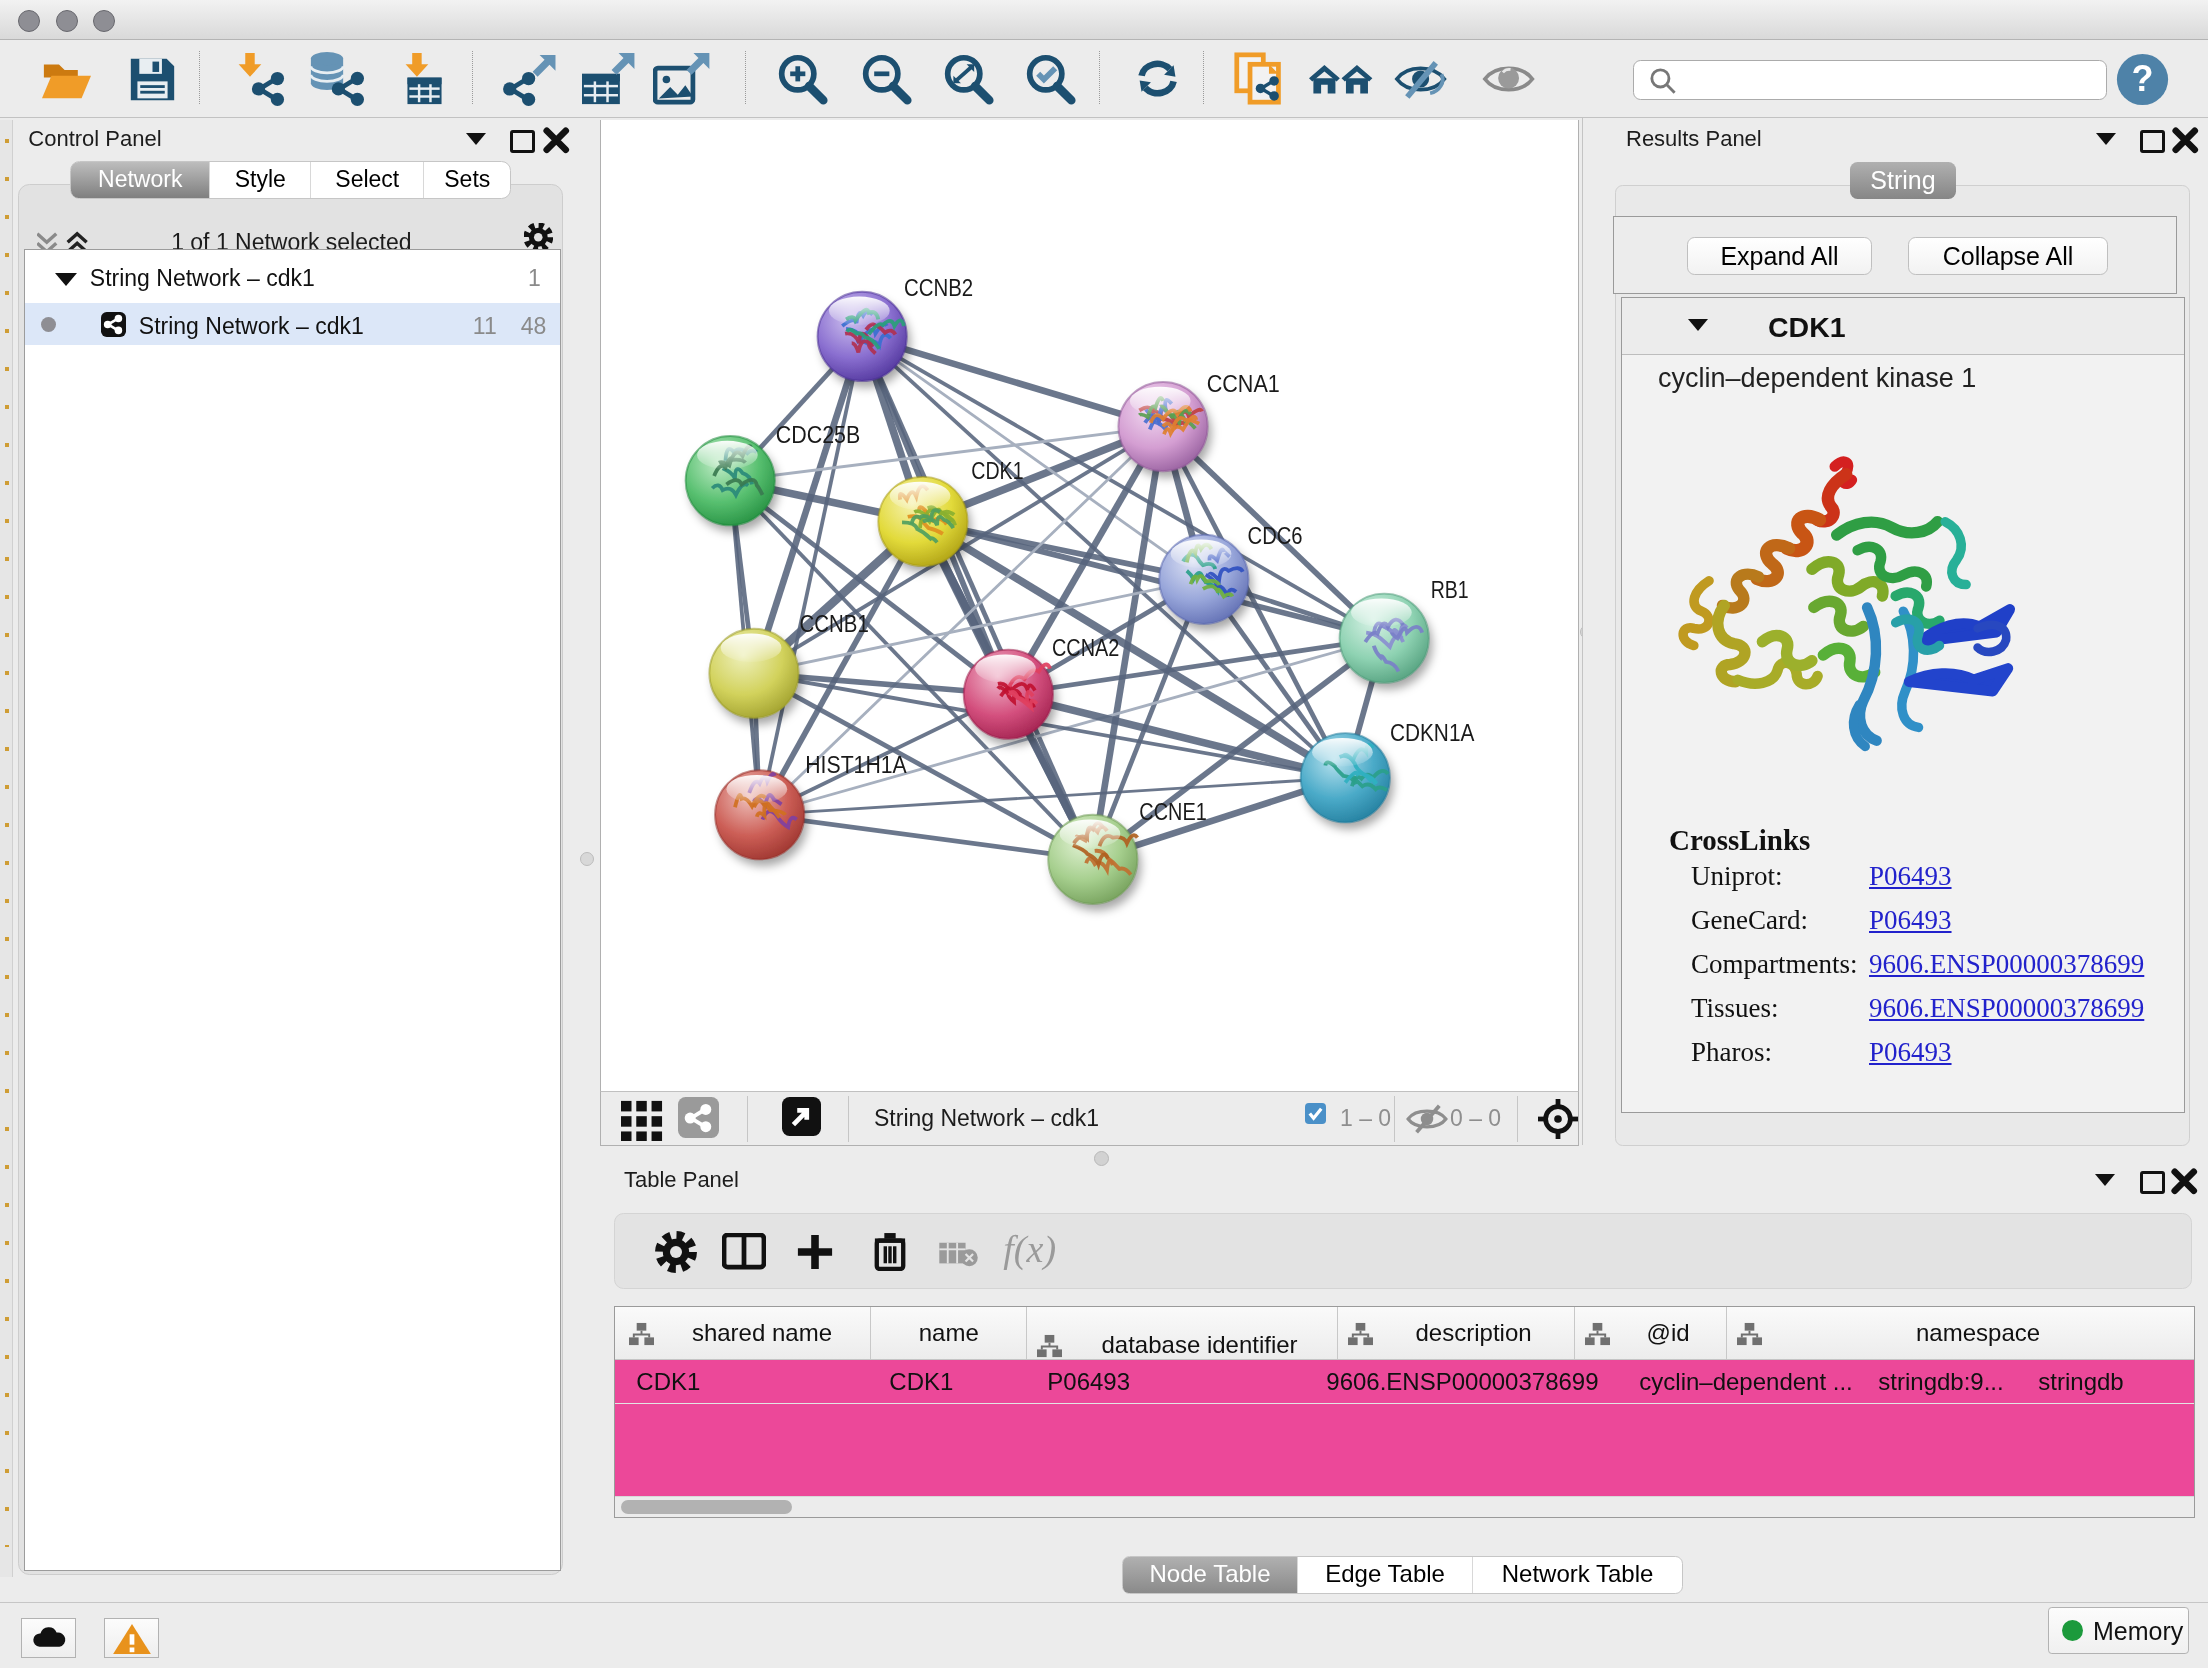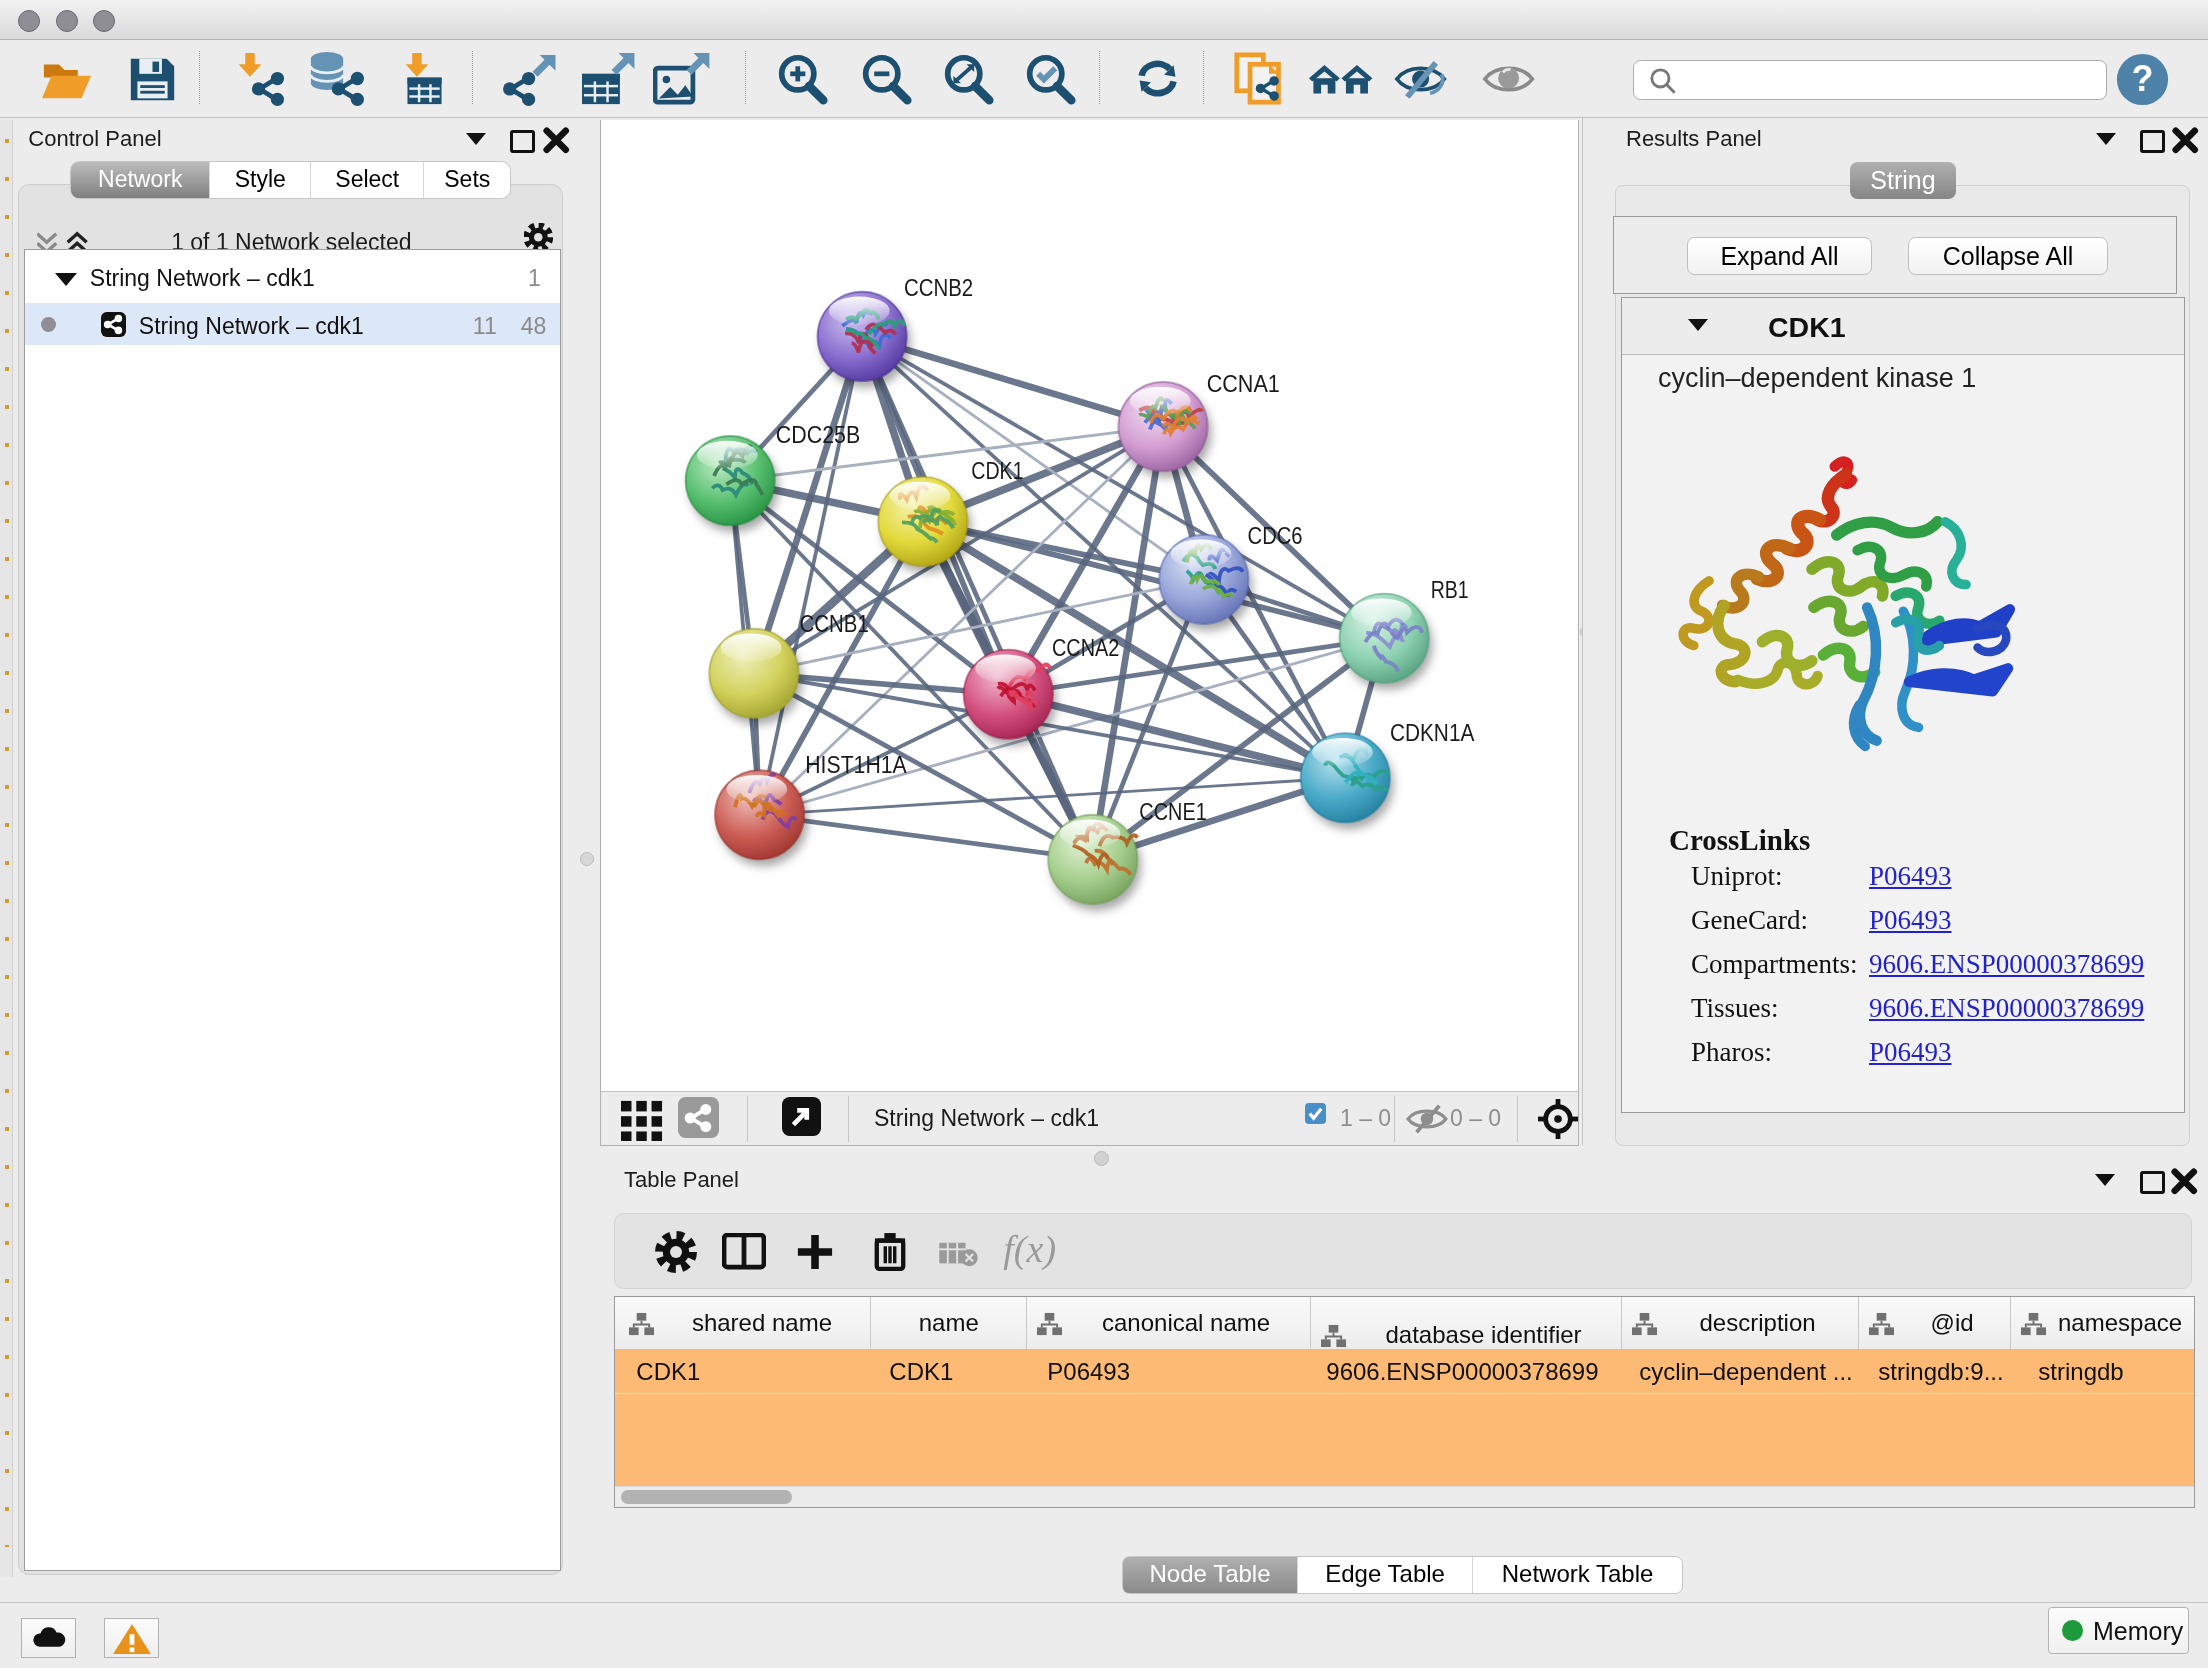--- a/index.html
+++ b/index.html
@@ -657,50 +657,37 @@
           <line x1="0" y1="11" x2="28" y2="11"></line>
           <line x1="9" y1="4" x2="9" y2="26"></line>
           <line x1="19" y1="4" x2="19" y2="26"></line>
         </g>
         <circle cx="32" cy="20" r="9" fill="#9a9a9a"></circle>
         <path d="M28 16 l8 8 M36 16 l-8 8" stroke="#e3e3e3" stroke-width="2.4"></path>
       </svg>
     <div class="abs" style="left:388px;top:13.3px;font-size:38px;font-family:'Liberation Serif',serif;font-style:italic;color:#9a9a9a">f(x)</div>
   </div>
 
-  <div class="abs" style="left:14.3px;top:139px;width:1581px;height:212px;border:1.9px solid #9a9a9a;background:#fdba74">
+  <div class="abs" style="left:14.3px;top:149px;width:1581px;height:212px;border:1.9px solid #9a9a9a;background:#ec4899">
     <div style="display:flex;height:53px;background:linear-gradient(#fafafa,#ececec);border-bottom:1.9px solid #c4c4c4;font-size:24px;color:#111;align-items:center">
       <div style="width:256px;display:flex;align-items:center;border-right:1.9px solid #c8c8c8;height:100%">
           <span style="margin-left:13.3px"><svg width="25" height="25" viewBox="0 0 26 26" style="vertical-align:middle">
               <g fill="#707070">
                 <rect x="8" y="1" width="10" height="8"></rect>
                 <rect x="0" y="16" width="10" height="8"></rect>
                 <rect x="16" y="16" width="10" height="8"></rect>
               </g>
 <g stroke="#707070" stroke-width="2" fill="none">
                 <path d="M13 9 v4 M5 16 v-3 h16 v3"></path>
               </g>
             </svg></span>
           <span style="margin:0 auto">shared name</span>
         </div>
       <div style="width:156px;display:flex;align-items:center;border-right:1.9px solid #c8c8c8;height:100%">
           <span style="margin:0 auto">name</span>
-        </div>
-      <div style="width:284px;display:flex;align-items:center;border-right:1.9px solid #c8c8c8;height:100%">
-          <span style="margin-left:9.5px"><svg width="25" height="25" viewBox="0 0 26 26" style="vertical-align:middle">
-              <g fill="#707070">
-                <rect x="8" y="1" width="10" height="8"></rect>
-                <rect x="0" y="16" width="10" height="8"></rect>
-                <rect x="16" y="16" width="10" height="8"></rect>
-              </g>
-<g stroke="#707070" stroke-width="2" fill="none">
-                <path d="M13 9 v4 M5 16 v-3 h16 v3"></path>
-              </g>
-            </svg></span>
-          <span style="margin:0 auto">canonical name</span>
         </div>
       <div style="width:311px;display:flex;align-items:flex-end;border-right:1.9px solid #c8c8c8;height:100%">
           <span style="margin-left:9.5px"><svg width="25" height="25" viewBox="0 0 26 26" style="vertical-align:middle">
               <g fill="#707070">
                 <rect x="8" y="1" width="10" height="8"></rect>
                 <rect x="0" y="16" width="10" height="8"></rect>
                 <rect x="16" y="16" width="10" height="8"></rect>
               </g>
 <g stroke="#707070" stroke-width="2" fill="none">
                 <path d="M13 9 v4 M5 16 v-3 h16 v3"></path>

